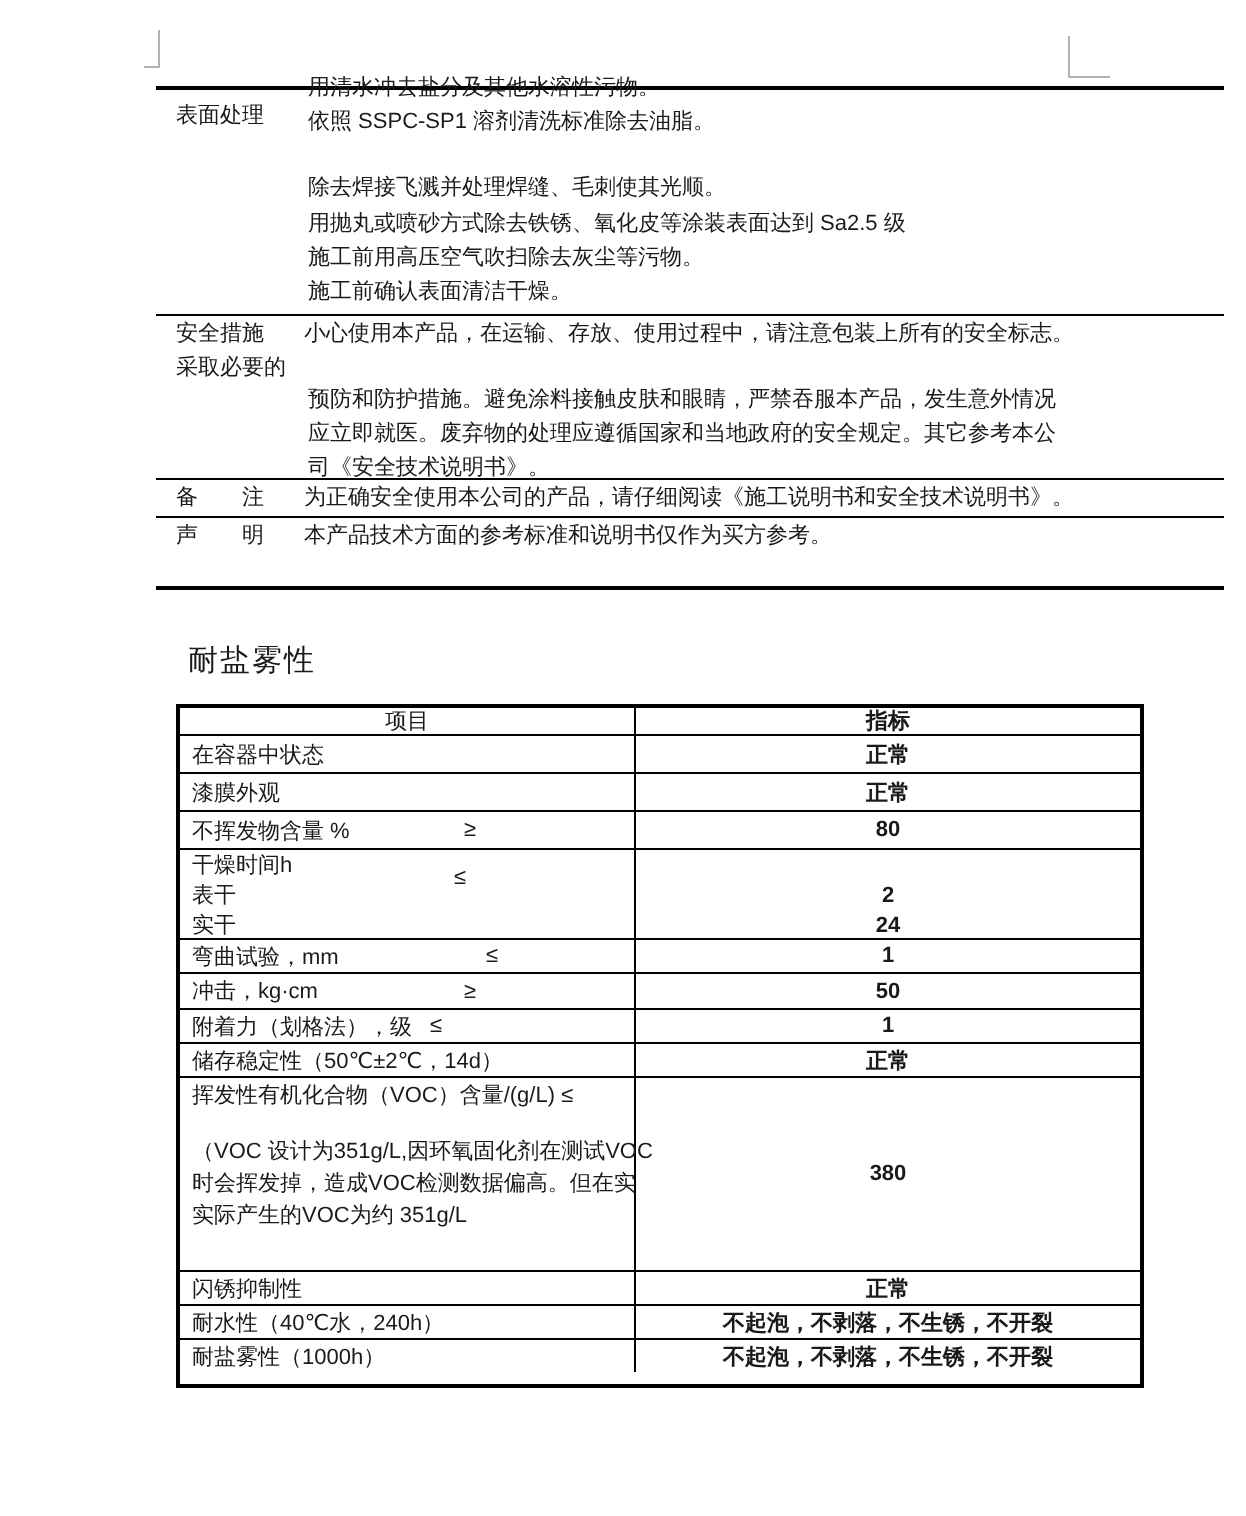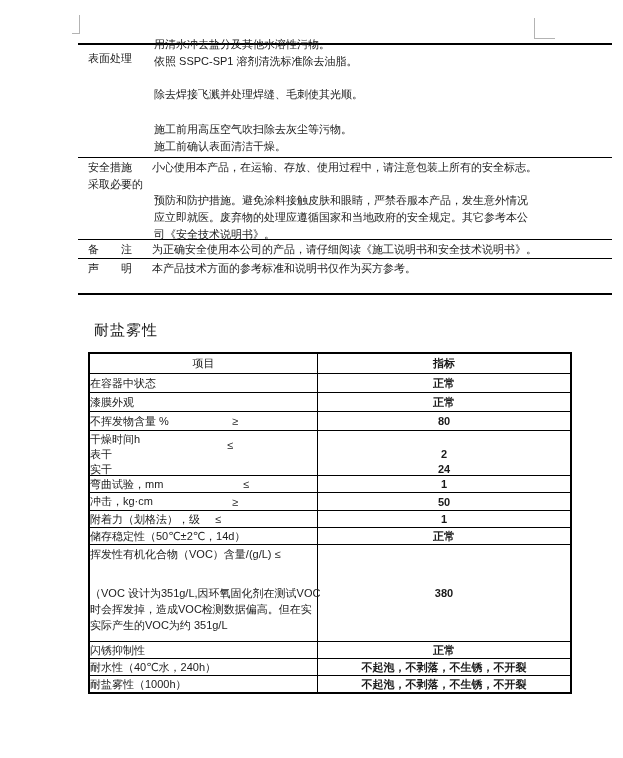--- a/index.html
+++ b/index.html
@@ -19,71 +19,72 @@
   .rule.thick{height:2px;}
   .tl-text{position:absolute; font-size:11px; line-height:14px; white-space:nowrap;}
   
   .sect-title{position:absolute; left:94px; top:321px; font-size:15px; letter-spacing:1px;}
   
   .ptable{position:absolute; left:88px; top:352px; width:484px; height:342px;
     border:2px solid #000; box-sizing:border-box; font-size:11px;}
   .prow{display:flex; border-bottom:1px solid #000; box-sizing:border-box;}
   .prow.last{border-bottom:none;}
   .c1{width:227px; position:relative; display:flex; align-items:center;
-      box-sizing:border-box; white-space:nowrap;}
+      padding-left:6px; box-sizing:border-box; white-space:nowrap;}
   .c1.center{justify-content:center; padding-left:0;}
   .c1.block{display:block;}
   .c2{flex:1; border-left:1px solid #000; display:flex; align-items:center;
       justify-content:center; text-align:center; box-sizing:border-box;font-weight:bold;}
   .c2.block{display:block;}
   .sym{position:absolute; top:50%; transform:translateY(-50%);}
   .dline{height:15px; line-height:15px;}
   .voc-line1{padding-top:2px; line-height:15px; white-space:nowrap;}
   .voc-note{line-height:16px; white-space:nowrap;}
-  .voc-note.first{margin-top:23px;}
+  .voc-note.first{margin-top:12px;}
 </style>
 </head>
 <body>
 
 <div class="page">
 
   <div class="crop tl"></div>
   <div class="crop tr"></div>
 
   <div class="rule thick" style="top:43px"></div>
   <div class="rule" style="top:157px"></div>
   <div class="rule" style="top:239px"></div>
   <div class="rule" style="top:258px"></div>
   <div class="rule thick" style="top:293px"></div>
 
   <div class="tl-text" style="left:88px;top:51px">表面处理</div>
   <div class="tl-text" style="left:154px;top:37px">用清水冲去盐分及其他水溶性污物。</div>
   <div class="tl-text" style="left:154px;top:54px">依照 SSPC-SP1 溶剂清洗标准除去油脂。</div>
   <div class="tl-text" style="left:154px;top:87px">除去焊接飞溅并处理焊缝、毛刺使其光顺。</div>
+  <div class="tl-text" style="left:154px;top:105px">用抛丸或喷砂方式除去铁锈、氧化皮等涂装表面达到 Sa2.5 级</div>
   <div class="tl-text" style="left:154px;top:122px">施工前用高压空气吹扫除去灰尘等污物。</div>
   <div class="tl-text" style="left:154px;top:139px">施工前确认表面清洁干燥。</div>
 
   <div class="tl-text" style="left:88px;top:160px">安全措施</div>
   <div class="tl-text" style="left:152px;top:160px">小心使用本产品，在运输、存放、使用过程中，请注意包装上所有的安全标志。</div>
   <div class="tl-text" style="left:88px;top:177px">采取必要的</div>
   <div class="tl-text" style="left:154px;top:210px">应立即就医。废弃物的处理应遵循国家和当地政府的安全规定。其它参考本公</div>
   <div class="tl-text" style="left:154px;top:193px">预防和防护措施。避免涂料接触皮肤和眼睛，严禁吞服本产品，发生意外情况</div>
   <div class="tl-text" style="left:154px;top:227px">司《安全技术说明书》。</div>
 
   <div class="tl-text" style="left:88px;top:242px">备　　注</div>
   <div class="tl-text" style="left:152px;top:242px">为正确安全使用本公司的产品，请仔细阅读《施工说明书和安全技术说明书》。</div>
 
   <div class="tl-text" style="left:88px;top:261px">声　　明</div>
   <div class="tl-text" style="left:152px;top:261px">本产品技术方面的参考标准和说明书仅作为买方参考。</div>
 
   <div class="sect-title">耐盐雾性</div>
 
   <div class="ptable">
 
-    <div class="prow" style="height:20px">
+    <div class="prow" style="height:14px">
       <div class="c1 center">项目</div>
       <div class="c2">指标</div>
     </div>
 
     <div class="prow" style="height:19px">
       <div class="c1">在容器中状态</div>
       <div class="c2">正常</div>
     </div>
 
     <div class="prow" style="height:19px">

